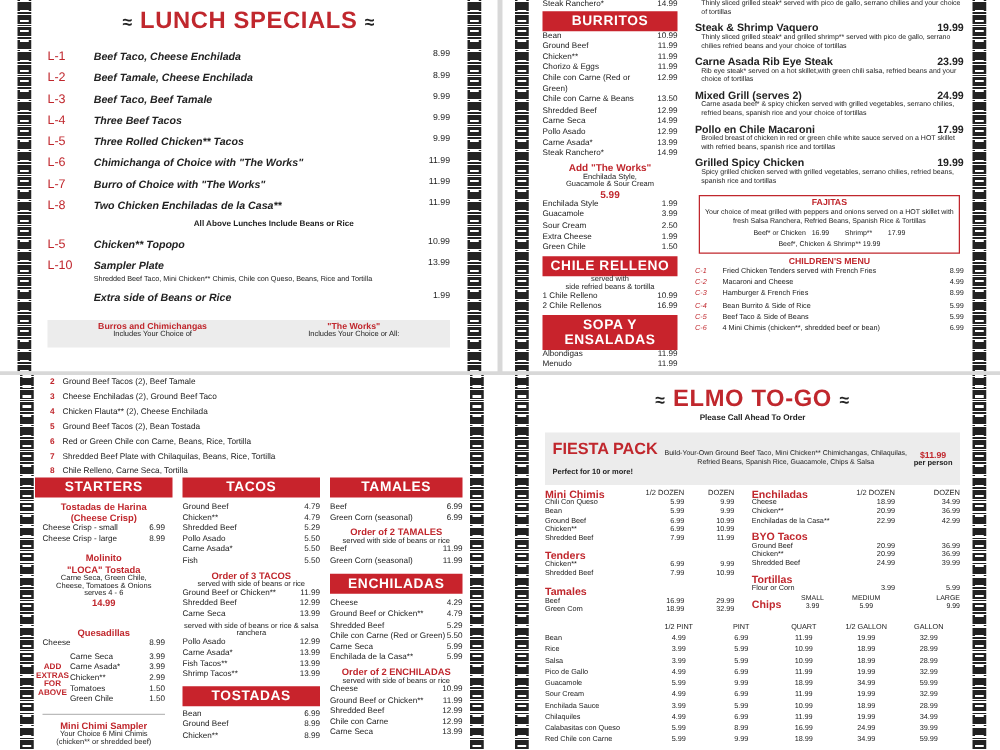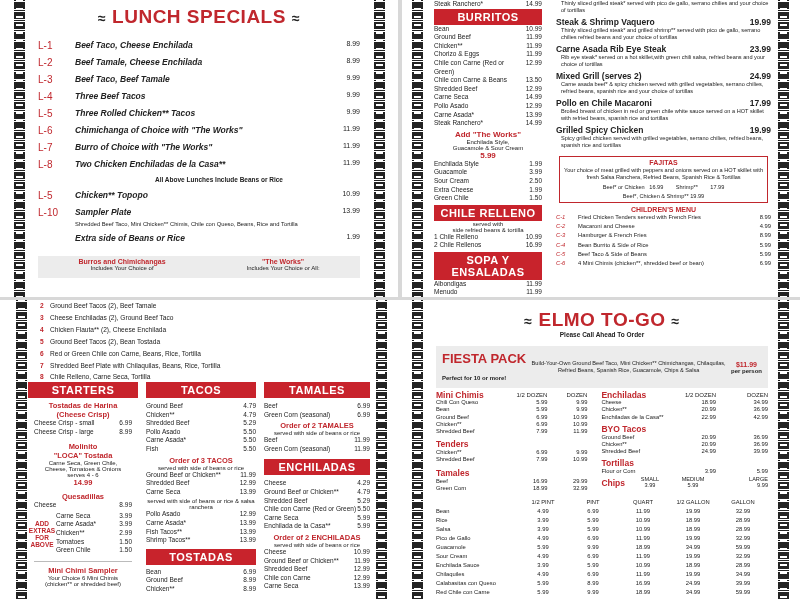--- a/index.html
+++ b/index.html
@@ -377,21 +377,21 @@
         </div>
         <div class="row">
           <span>Cheese Crisp - large</span>
           <span>8.99</span>
         </div>
       </div>
     <div class="sechead" style="margin-top:6px">Molinito</div>
     <div class="sechead">"LOCA" Tostada</div>
     <div class="center small" style="padding:0 10px">Carne Seca, Green Chile, Cheese, Tomatoes &amp; Onions serves 4 - 6</div>
     <div class="sechead">14.99</div>
-    <div class="sechead" style="margin-top:5px">Quesadillas</div>
+    <div class="sechead" style="margin-top:15px">Quesadillas</div>
     <div class="row" style="padding:0 6px">
         <span>Cheese</span>
         <span>8.99</span>
       </div>
     <div style="display:flex;margin-top:2px">
       <div class="red" style="width:28px;font-size:6.5px;font-weight:bold;text-align:center;padding-top:8px">ADD EXTRAS FOR ABOVE</div>
       <div id="extras-list" style="flex:1;padding-right:6px">
           <div class="row">
             <span>Carne Seca</span>
             <span>3.99</span>

